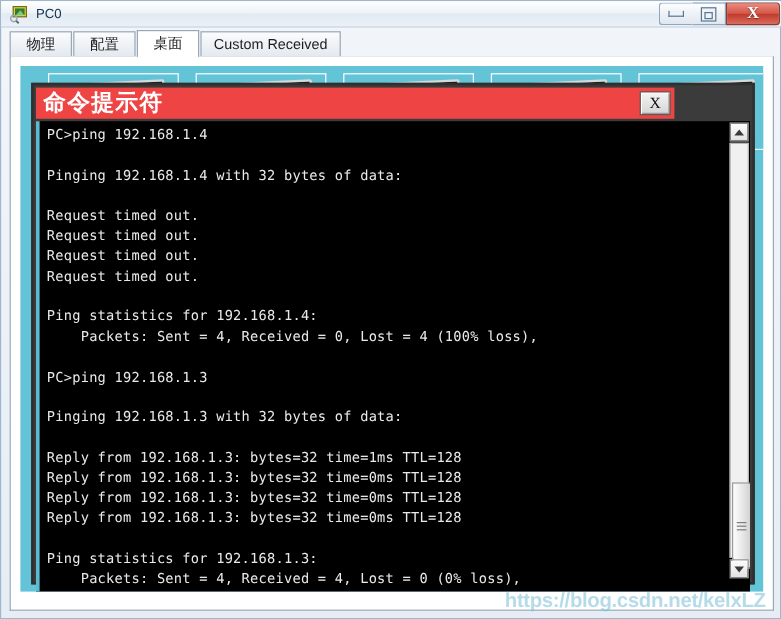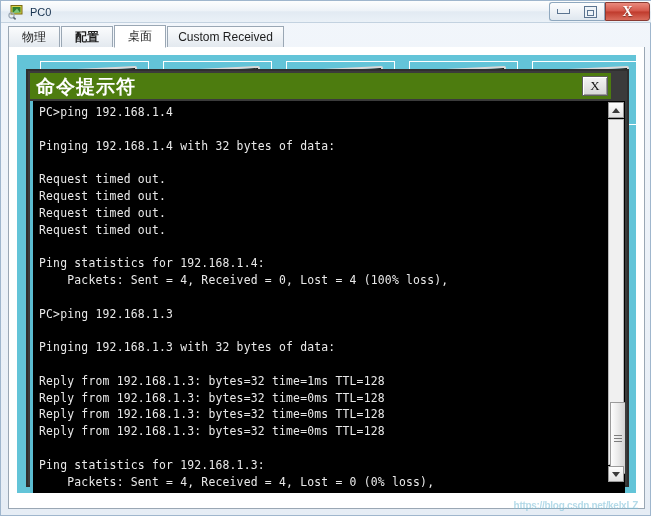--- a/index.html
+++ b/index.html
@@ -95,22 +95,22 @@
   }
 
   
   .cmdwin{
     position:absolute;left:9px;top:14px;width:603px;height:418px;
     background:#3b3b3b;
     border:2px solid #2f2f2f;
     box-sizing:border-box;
   }
   .cmd-title{
-    position:absolute;left:2px;top:2px;width:581px;height:26px;
-    background:#4d7c0f;
+    position:absolute;left:2px;top:2px;width:532px;height:26px;
+    background:#ef4444;
     box-sizing:border-box;
     display:flex;align-items:center;
   }
   .cmd-title-text{
     margin-left:6px;font-size:19px;color:#ffffff;font-weight:bold;
     font-family:"DejaVu Sans","Liberation Sans",sans-serif;
     letter-spacing:1px;line-height:22px;
   }
   .cmd-close{
     position:absolute;right:3px;top:3px;width:26px;height:20px;
@@ -164,21 +164,21 @@
     background:linear-gradient(90deg,#fdfdfd,#eaeaea 50%,#d2d2d2);
     border:1px solid #9b9b9b;box-sizing:border-box;
     display:flex;align-items:center;justify-content:center;
   }
   .grip{width:8px;}
   .grip i{display:block;height:1px;background:#7d7d7d;margin:2px 0;}
 
   
   .watermark{
     position:absolute;right:6px;bottom:-3px;
-    font-size:10px;font-weight:bold;
+    font-size:17px;font-weight:bold;
     color:rgba(120,190,215,0.55);
     font-family:"Liberation Sans",sans-serif;
     white-space:nowrap;
     letter-spacing:-0.3px;
   }
   .statusbar{
     position:absolute;left:7px;bottom:2px;width:637px;height:4px;
   }
 </style>
 </head>
@@ -208,21 +208,21 @@
         <span class="glyph-close">X</span>
       </div>
     </div>
   </div>
 
   <div class="tabstrip">
     <div class="tabs-line"></div>
     <div class="tab" style="left:0px;width:52px;">
       <span>物理</span>
     </div>
-    <div class="tab" style="left:53px;width:52px;font-weight:bold;">
+    <div class="tab" style="left:53px;width:52px;">
       <span>配置</span>
     </div>
     <div class="tab active" style="left:106px;width:52px;">
       <span>桌面</span>
     </div>
     <div class="tab" style="left:159px;width:117px;">
       <span>Custom Received</span>
     </div>
   </div>
 

